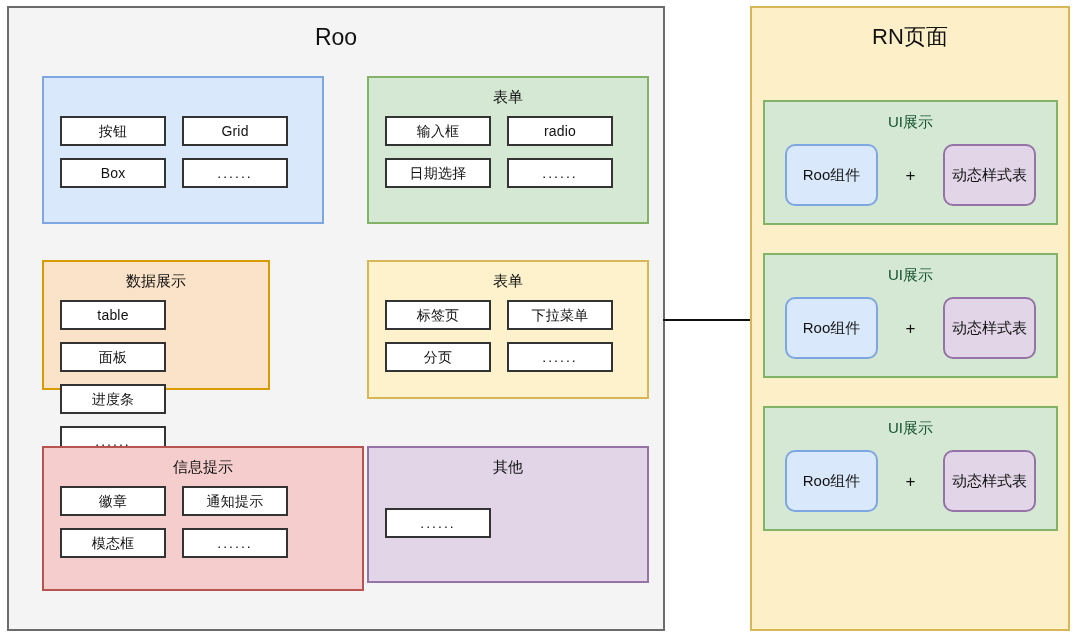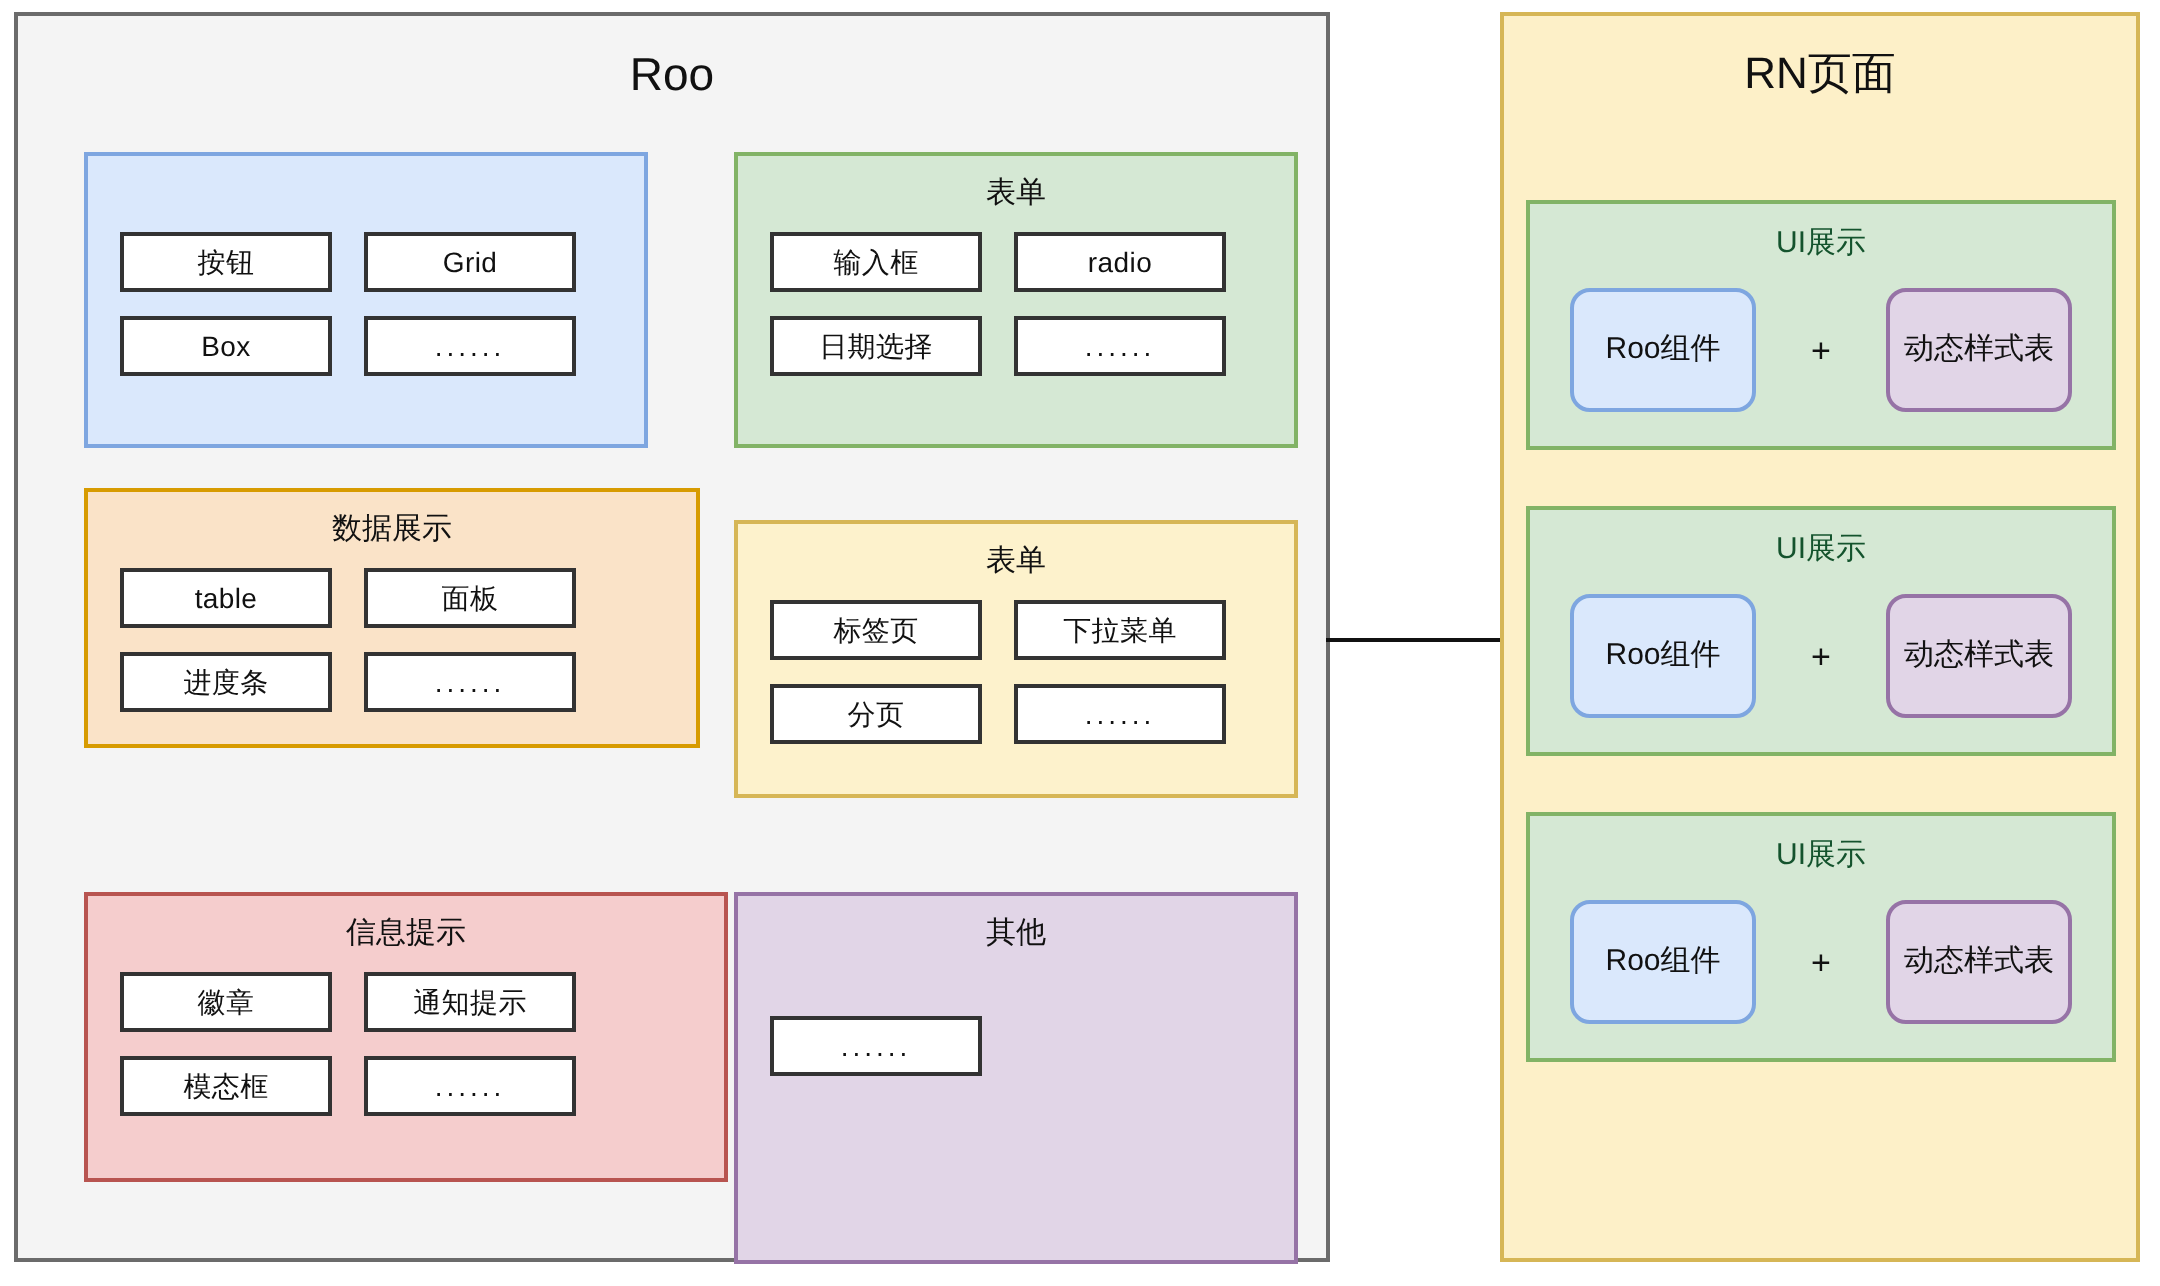--- a/index.html
+++ b/index.html
@@ -51,24 +51,24 @@
   .g-blue  {background:#dae8fc;border-color:#7ea6e0;}
   .g-green {background:#d5e8d4;border-color:#82b366;}
   .g-orange{background:#fae3c8;border-color:#d79b00;}
   .g-yellow{background:#fdf2cc;border-color:#d6b656;}
   .g-red   {background:#f5cdcd;border-color:#b85450;}
   .g-purple{background:#e1d5e7;border-color:#9673a6;}
 
   
   #group-0{left:33px; top:68px;  width:282px;height:148px;}
   #group-1{left:358px;top:68px;  width:282px;height:148px;}
-  #group-2{left:33px; top:236px; width:308px;height:130px;}
+  #group-2{left:33px; top:252px; width:228px;height:130px;}
   #group-3{left:358px;top:252px; width:282px;height:139px;}
   #group-4{left:33px; top:438px; width:322px;height:145px;}
-  #group-5{left:358px;top:438px; width:282px;height:186px;}
+  #group-5{left:358px;top:438px; width:282px;height:137px;}
   #group-5 .chips{top:60px;}
 
   
   #flow-arrow{position:absolute;left:663px;top:300px;width:120px;height:40px;}
 
   
   .ui-block{
     position:absolute;box-sizing:border-box;left:763px;width:295px;height:125px;
     background:#d5e8d4;border:2px solid #82b366;
   }

